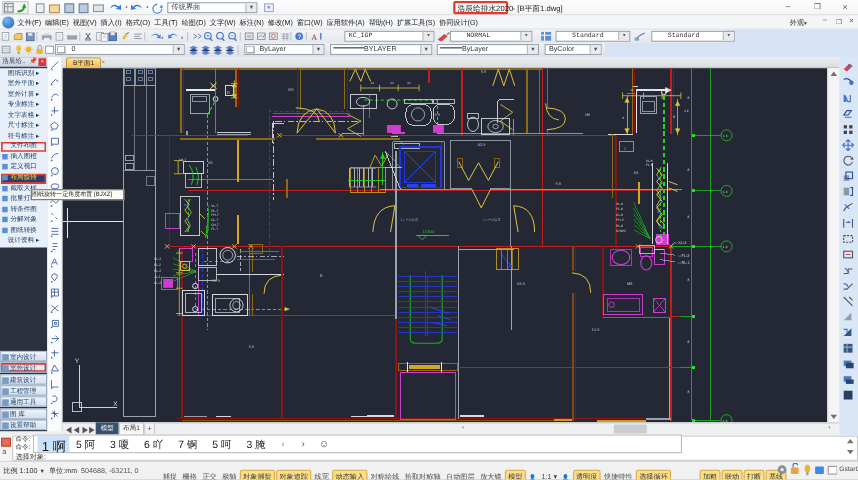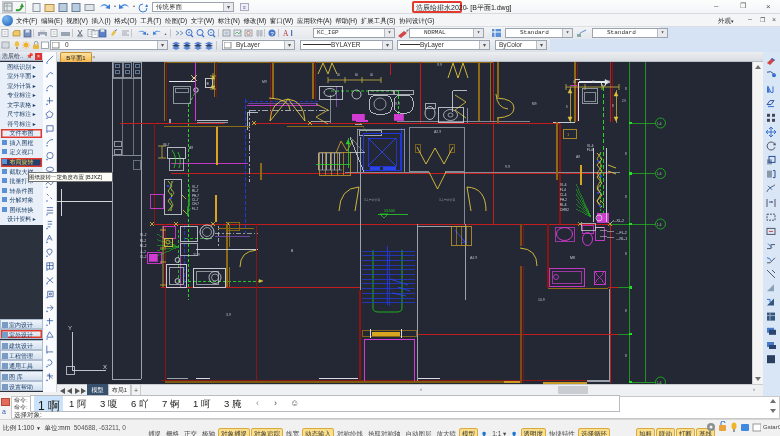--- a/index.html
+++ b/index.html
@@ -848,25 +848,25 @@
 <div class="abs" style="left:0;top:396px;width:780px;height:23px;background:#f4f4f4"></div>
 <div class="abs" style="left:11px;top:396px;width:769px;height:23px;background:#fff;border:1px solid #c9c9c9"></div>
 <div class="abs" style="left:1px;top:398px;width:9px;height:8px;background:#e46a5a;border:1px solid #b84838"></div>
 <div class="abs" style="left:2px;top:408px;font-size:7px;color:#2a5db0">a</div>
 <div class="abs" style="left:14px;top:397px;font-size:6px;color:#444;line-height:7px">命令:<br>命令:</div>
 <div class="abs" style="left:14px;top:411px;font-size:6.5px;color:#333">选择对象:</div>
 
 <div class="abs" style="left:30px;top:395px;width:590px;height:17px;background:#fff;border:1px solid #b9bcc0"></div>
 <div class="abs" style="left:34px;top:396px;width:29px;height:15px;background:#cbe3fa"></div>
 <div class="abs" style="left:38px;top:398px;font-size:12px;color:#1a1a1a;white-space:nowrap">1 啊</div>
-    <div class="abs" style="left:69px;top:398px;font-size:9.5px;color:#1a1a1a;white-space:nowrap">1 阿</div>
+    <div class="abs" style="left:69px;top:398px;font-size:9.5px;color:#1a1a1a;white-space:nowrap">5 阿</div>
     <div class="abs" style="left:100px;top:398px;font-size:9.5px;color:#1a1a1a;white-space:nowrap">3 嗄</div>
     <div class="abs" style="left:131px;top:398px;font-size:9.5px;color:#1a1a1a;white-space:nowrap">6 吖</div>
     <div class="abs" style="left:162px;top:398px;font-size:9.5px;color:#1a1a1a;white-space:nowrap">7 锕</div>
-    <div class="abs" style="left:193px;top:398px;font-size:9.5px;color:#1a1a1a;white-space:nowrap">1 呵</div>
+    <div class="abs" style="left:193px;top:398px;font-size:9.5px;color:#1a1a1a;white-space:nowrap">5 呵</div>
     <div class="abs" style="left:224px;top:398px;font-size:9.5px;color:#1a1a1a;white-space:nowrap">3 腌</div>
 <div class="abs" style="left:256px;top:398px;font-size:9px;color:#888">‹</div>
 <div class="abs" style="left:274px;top:398px;font-size:9px;color:#444">›</div>
 <div class="abs" style="left:290px;top:398px;font-size:9px;color:#555">☺</div>
 
 <div class="abs" style="left:770px;top:399px;width:0;height:0;border-left:3px solid transparent;border-right:3px solid transparent;border-bottom:4px solid #707070"></div>
 <div class="abs" style="left:770px;top:409px;width:0;height:0;border-left:3px solid transparent;border-right:3px solid transparent;border-top:4px solid #707070"></div>
 
 <div class="abs" style="left:0;top:419px;width:780px;height:17px;background:#f1f1f1;border-top:1px solid #d6d6d6"></div>
 <div class="abs" style="left:3px;top:424px;font-size:6.5px;color:#333;white-space:nowrap">比例 1:100 <span style="font-size:5px">▼</span>&nbsp; 单位:mm&nbsp; <span style="color:#555">504688, -63211, 0</span></div>

